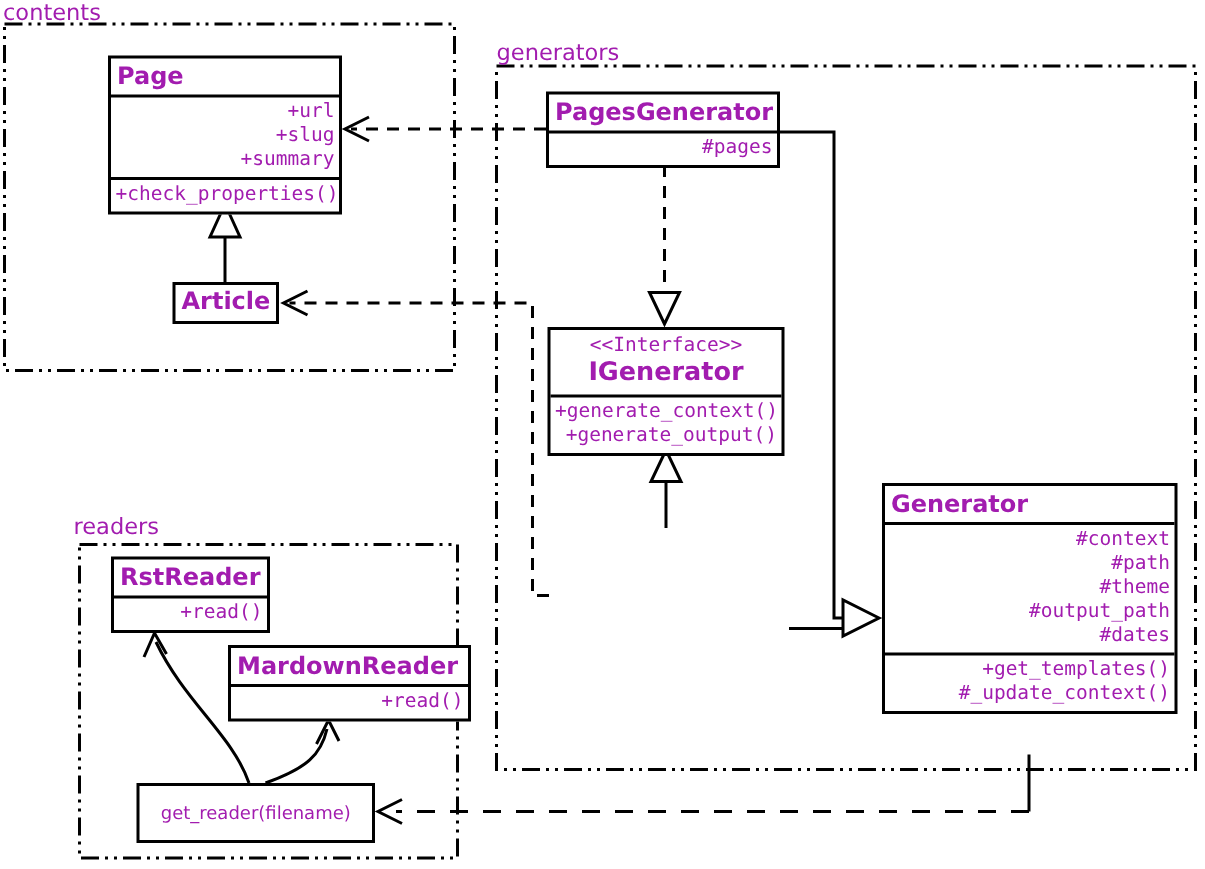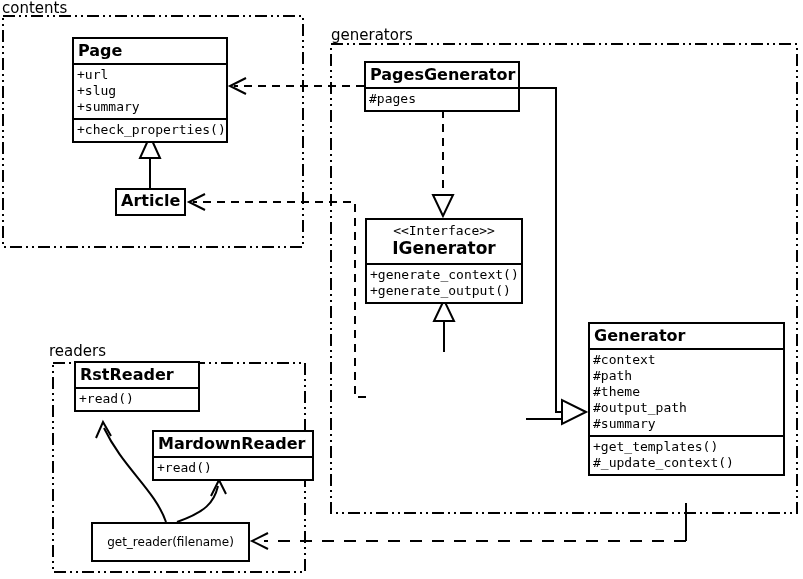--- a/index.html
+++ b/index.html
@@ -1,38 +1,38 @@
 <!DOCTYPE html>
 <html><head>
 <meta charset="utf-8">
 <style>
   html,body { margin:0; padding:0; background:#ffffff; }
   .diagram {
     position:relative; width:803px; height:579px; background:#ffffff;
-    font-family:"DejaVu Sans", sans-serif; color:#000000; overflow:hidden;
+    font-family:"DejaVu Sans", sans-serif; color:#a21caf; overflow:hidden;
   }
   svg.layer { position:absolute; left:0; top:0; z-index:1; }
   svg.layer * { stroke:#000; }
 
   .pkg-label {
     position:absolute; z-index:2; font-size:15px; line-height:15px;
     background:transparent; white-space:nowrap;
   }
 
   .cls {
     position:absolute; z-index:3; background:#ffffff;
     border:2px solid #000; box-sizing:border-box; white-space:nowrap;
   }
   .cls .title {
     font-weight:bold; font-size:16px; line-height:19px; 
     padding:2px 4px 3px 4px; border-bottom:2px solid #000;
   }
   .cls .members {
     font-family:"DejaVu Sans Mono", monospace; font-size:13px; line-height:16px;
-    padding:2px 3px 3px 3px; border-bottom:2px solid #000;
+    padding:2px 3px 3px 3px; border-bottom:2px solid #000;text-align:right;
   }
   .cls .members > div { white-space:pre; }
   .cls > :last-child { border-bottom:none; }
 
   .cls .hdr { padding:3px 4px 4px 4px; border-bottom:2px solid #000; text-align:center; }
   .cls .stereo { font-family:"DejaVu Sans Mono", monospace; font-size:13px; line-height:15px; }
   .cls .hdr .ttl { font-weight:bold; font-size:17px; line-height:21px; }
 
   .plainbox {
     position:absolute; z-index:3; background:#ffffff; border:2px solid #000;
@@ -45,21 +45,21 @@
   #lbl-generators { left:331px; top:28px;  }
   #lbl-readers    { left:49px;  top:344px; }
 
   #box-page              { left:72px;  top:37px;  width:156px; }
   #box-article           { left:115px; top:188px; width:71px; height:28px; }
   #box-article .title    { padding:1px 4px 2px 4px; }
   #box-pages-generator   { left:364px; top:61px;  width:156px; }
   #box-igenerator        { left:365px; top:218px; width:158px; }
   #box-article-generator { left:366px; top:352px; width:160px; }
   #box-generator         { left:588px; top:322px; width:197px; }
-  #box-rst-reader        { left:74px;  top:361px; width:126px; }
+  #box-rst-reader        { left:74px;  top:371px; width:106px; }
   #box-mardown-reader    { left:152px; top:430px; width:162px; }
   #box-get-reader        { left:91px;  top:522px; width:159px; height:40px; }
 </style>
 </head>
 <body>
 
 <div class="diagram">
 
   <svg class="layer" width="803" height="579" viewBox="0 0 803 579">
 
@@ -160,21 +160,21 @@
   </div>
 
 
   <div class="cls" id="box-generator">
     <div class="title">Generator</div>
     <div class="members">
         <div>#context</div>
         <div>#path</div>
         <div>#theme</div>
         <div>#output_path</div>
-        <div>#summary</div>
+        <div>#dates</div>
       </div>
     <div class="members">
         <div>+get_templates()</div>
         <div>#_update_context()</div>
       </div>
   </div>
 
   <div class="cls" id="box-rst-reader">
     <div class="title">RstReader</div>
     <div class="members">

